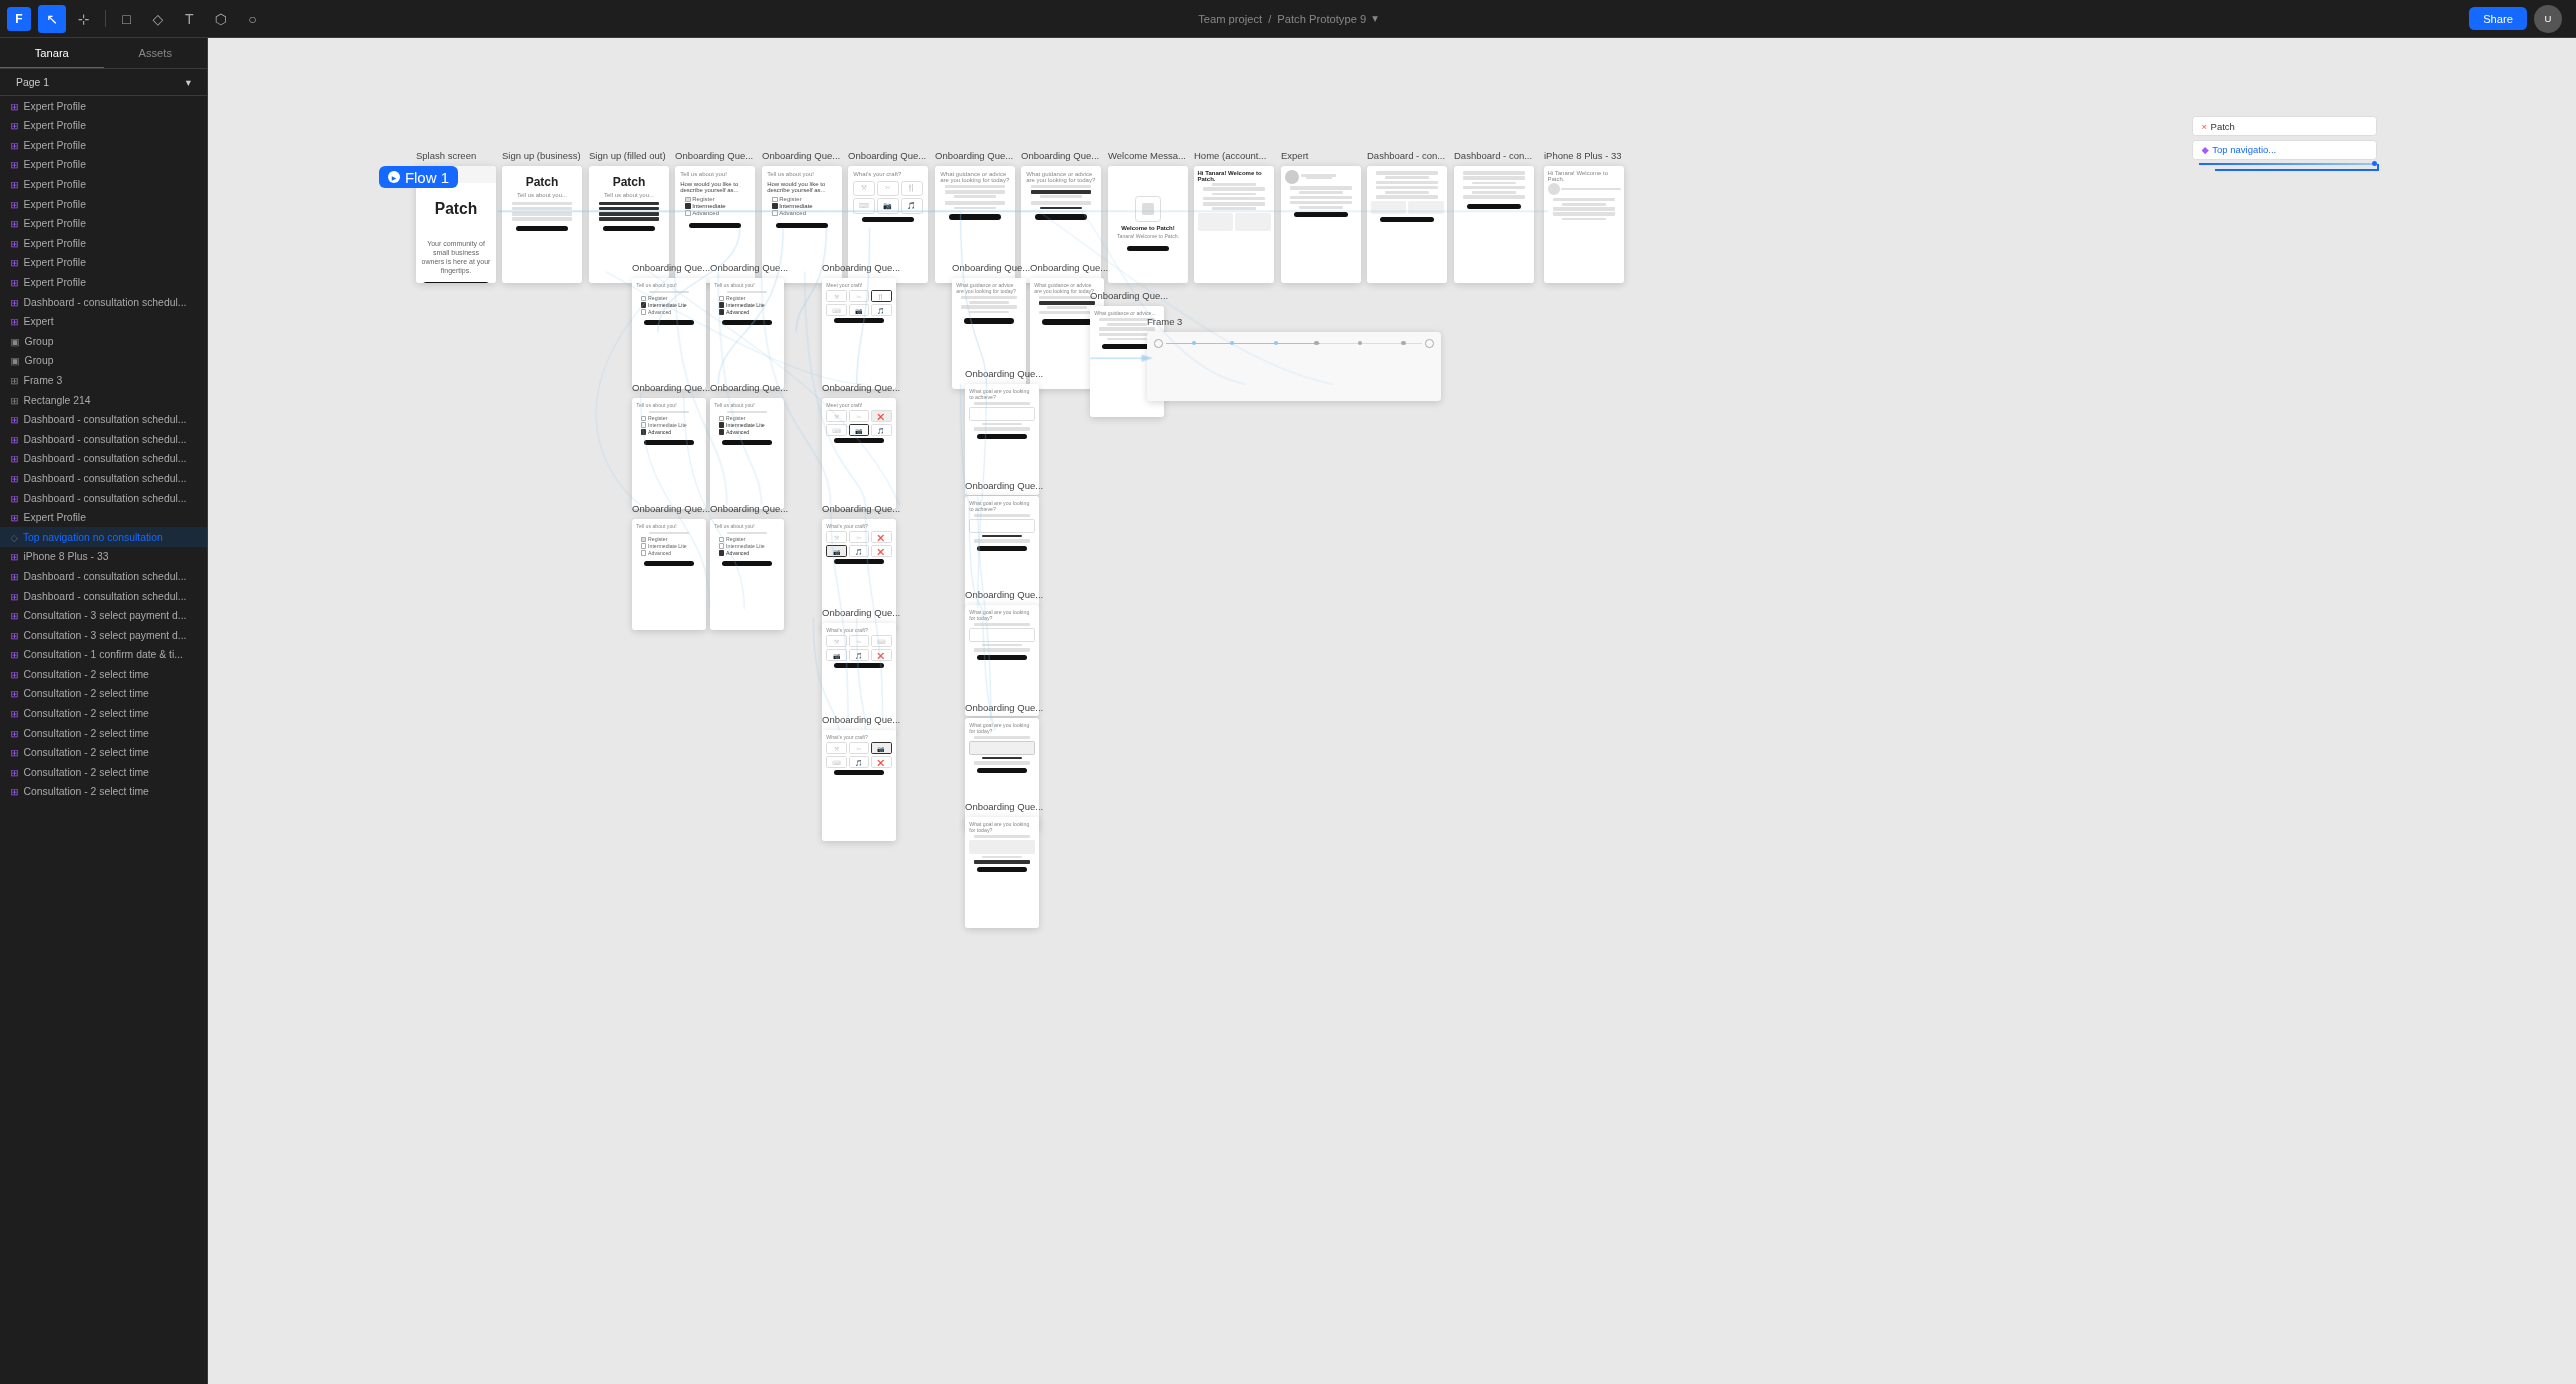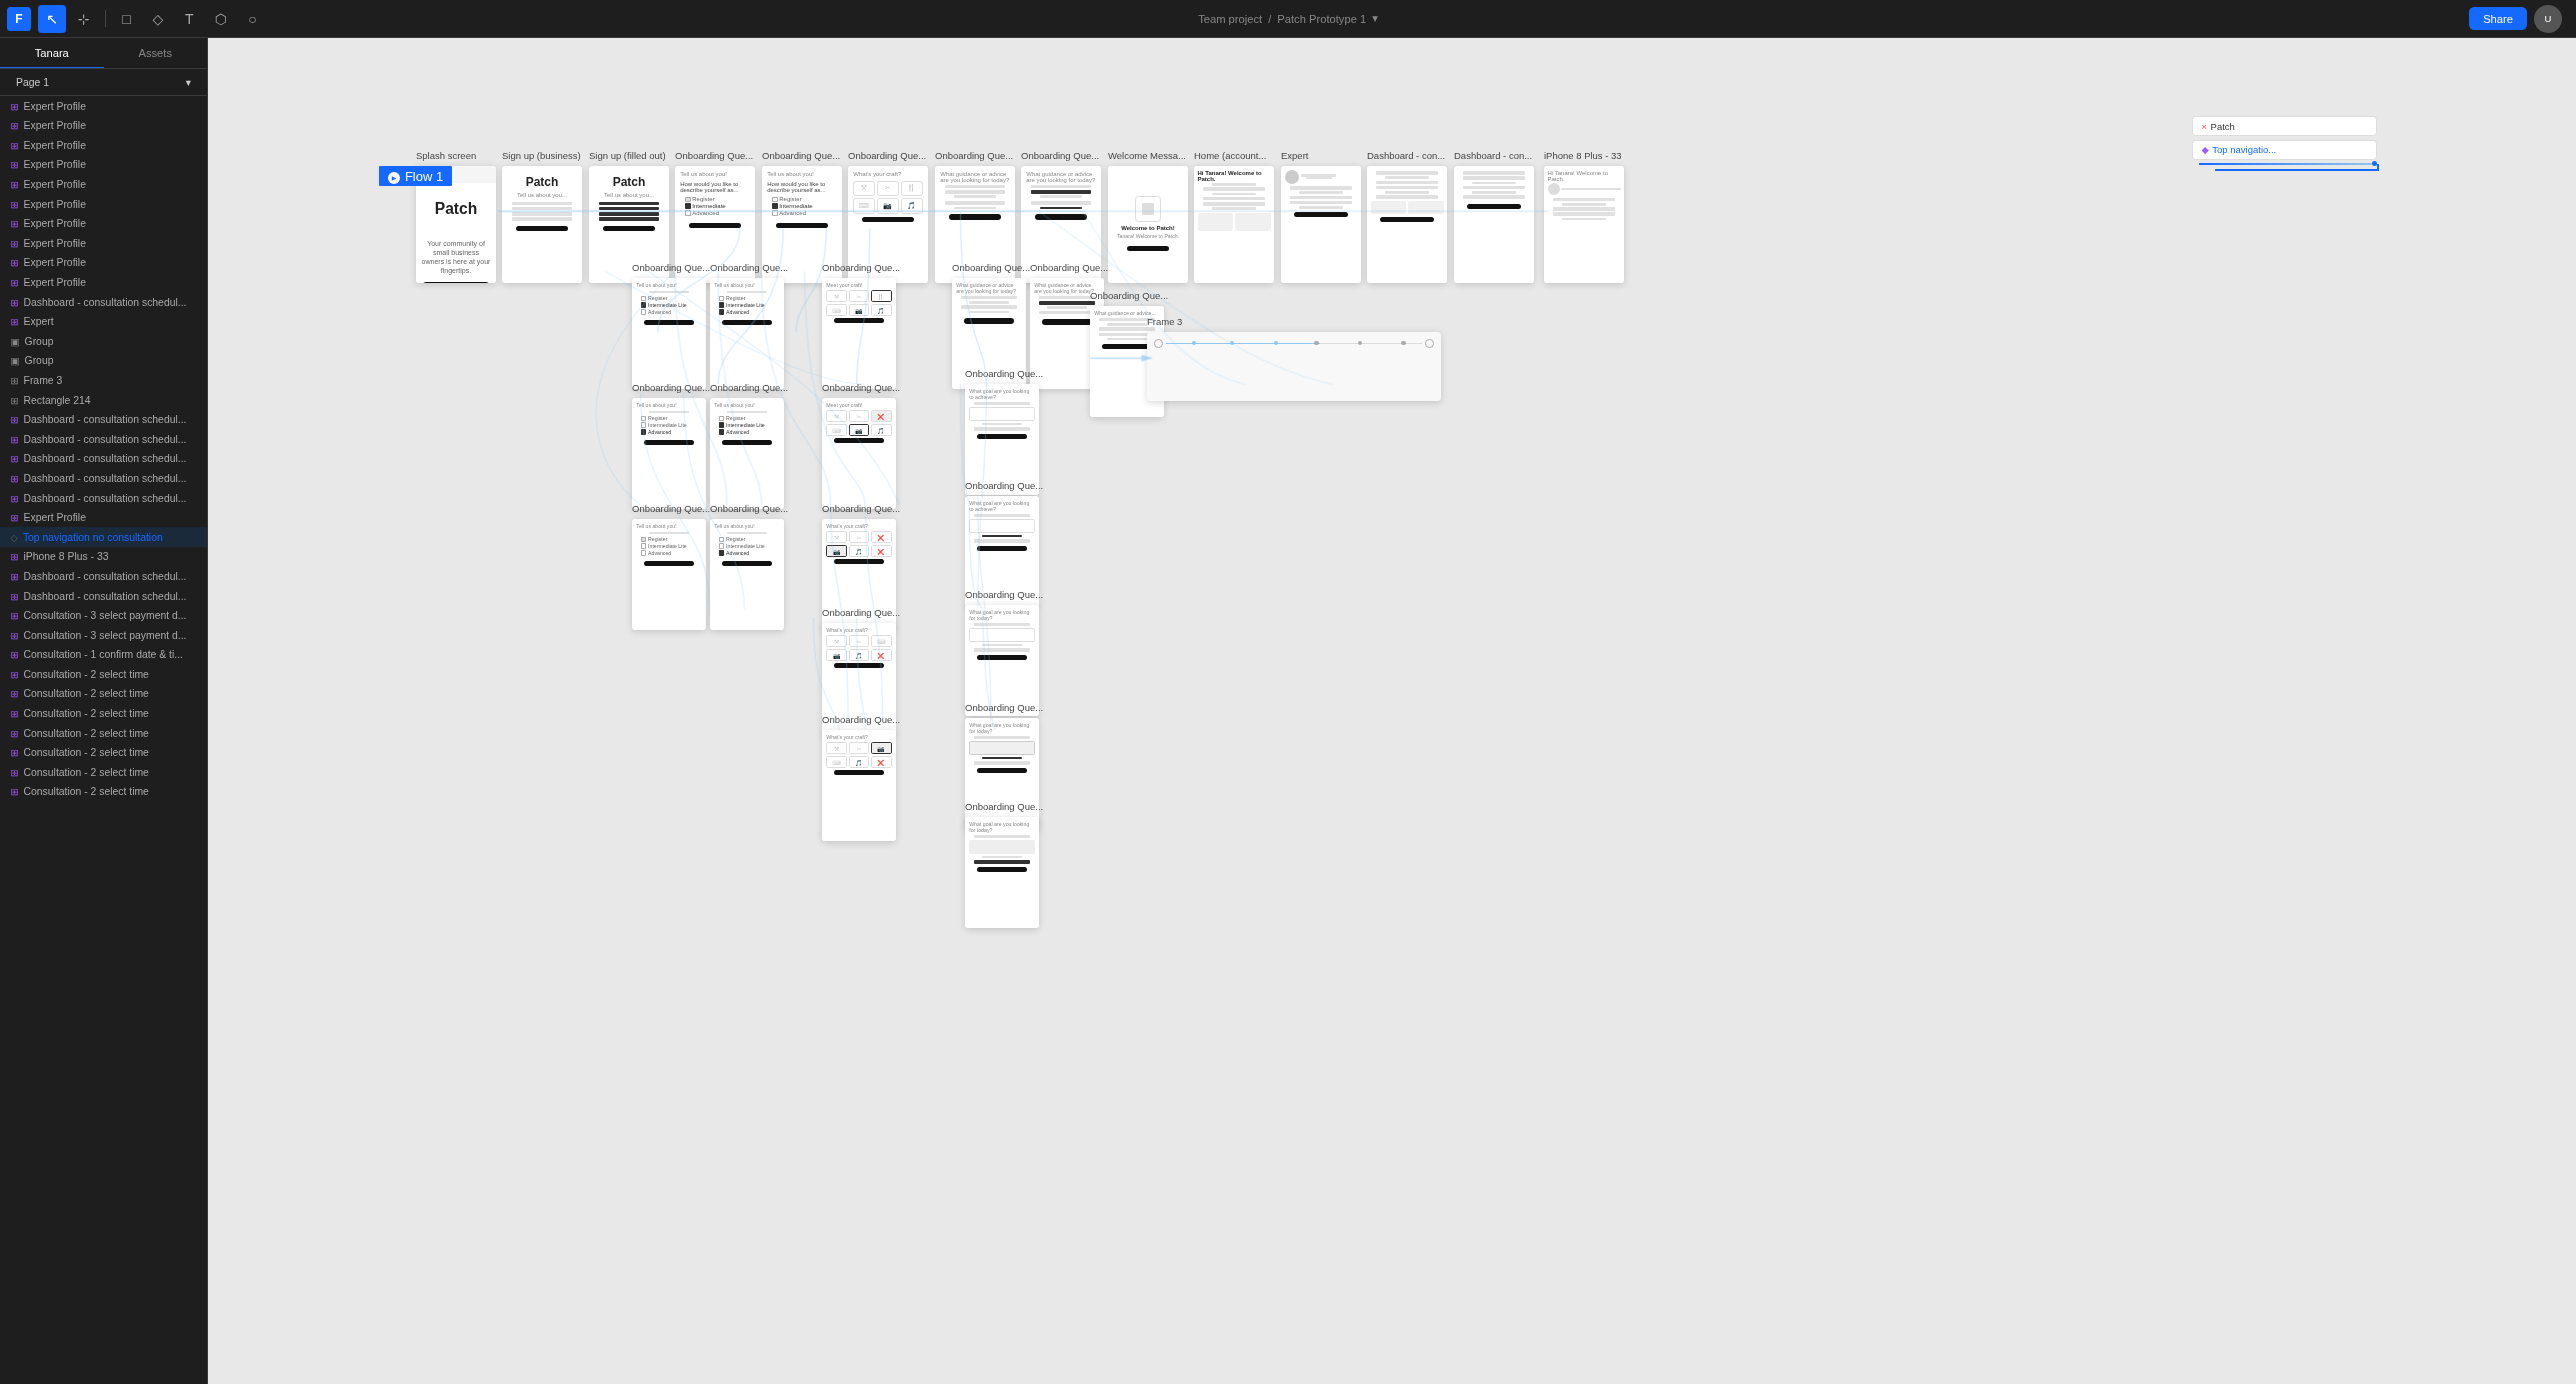--- a/index.html
+++ b/index.html
@@ -65,22 +65,22 @@
     .layer-icon.component { color: #a259ff; }
 
     
     .canvas {
       flex: 1; background: #e8e8e8; position: relative; overflow: hidden;
     }
 
     
     .flow-label {
       position: absolute; background: #1669ff; color: white;
-      padding: 2.6px 8.7px; border-radius: 1px; font-size: 13px;
-      display: flex; align-items: flex-end; gap: 5.2px; z-index: 10;
+      padding: 2.6px 8.7px; border-radius: 6px; font-size: 15px;
+      display: flex; align-items: center; gap: 5.2px; z-index: 10;
     }
     .flow-label-play {
       width: 12px; height: 12px; background: white; border-radius: 50%;
       display: flex; align-items: center; justify-content: center;
     }
     .flow-label-play::after {
       content: '▶'; font-size: 6px; color: #1669ff; margin-left: 0.9px;
     }
 
     
@@ -125,21 +125,21 @@
   <div class="toolbar-tool">⊹</div>
   <div class="toolbar-divider"></div>
   <div class="toolbar-tool">□</div>
   <div class="toolbar-tool">◇</div>
   <div class="toolbar-tool">T</div>
   <div class="toolbar-tool">⬡</div>
   <div class="toolbar-tool">○</div>
   <div class="toolbar-title">
     <span>Team project</span>
     <span>/</span>
-    <span>Patch Prototype 1</span>
+    <span>Patch Prototype 9</span>
     <span>▾</span>
   </div>
   <div class="toolbar-right">
     <div class="share-btn">Share</div>
     <div class="toolbar-tool" style="background:#555;border-radius:50%;color:white;font-size:9.5px;">U</div>
   </div>
 </div>
 
 <div class="main-layout">
 

